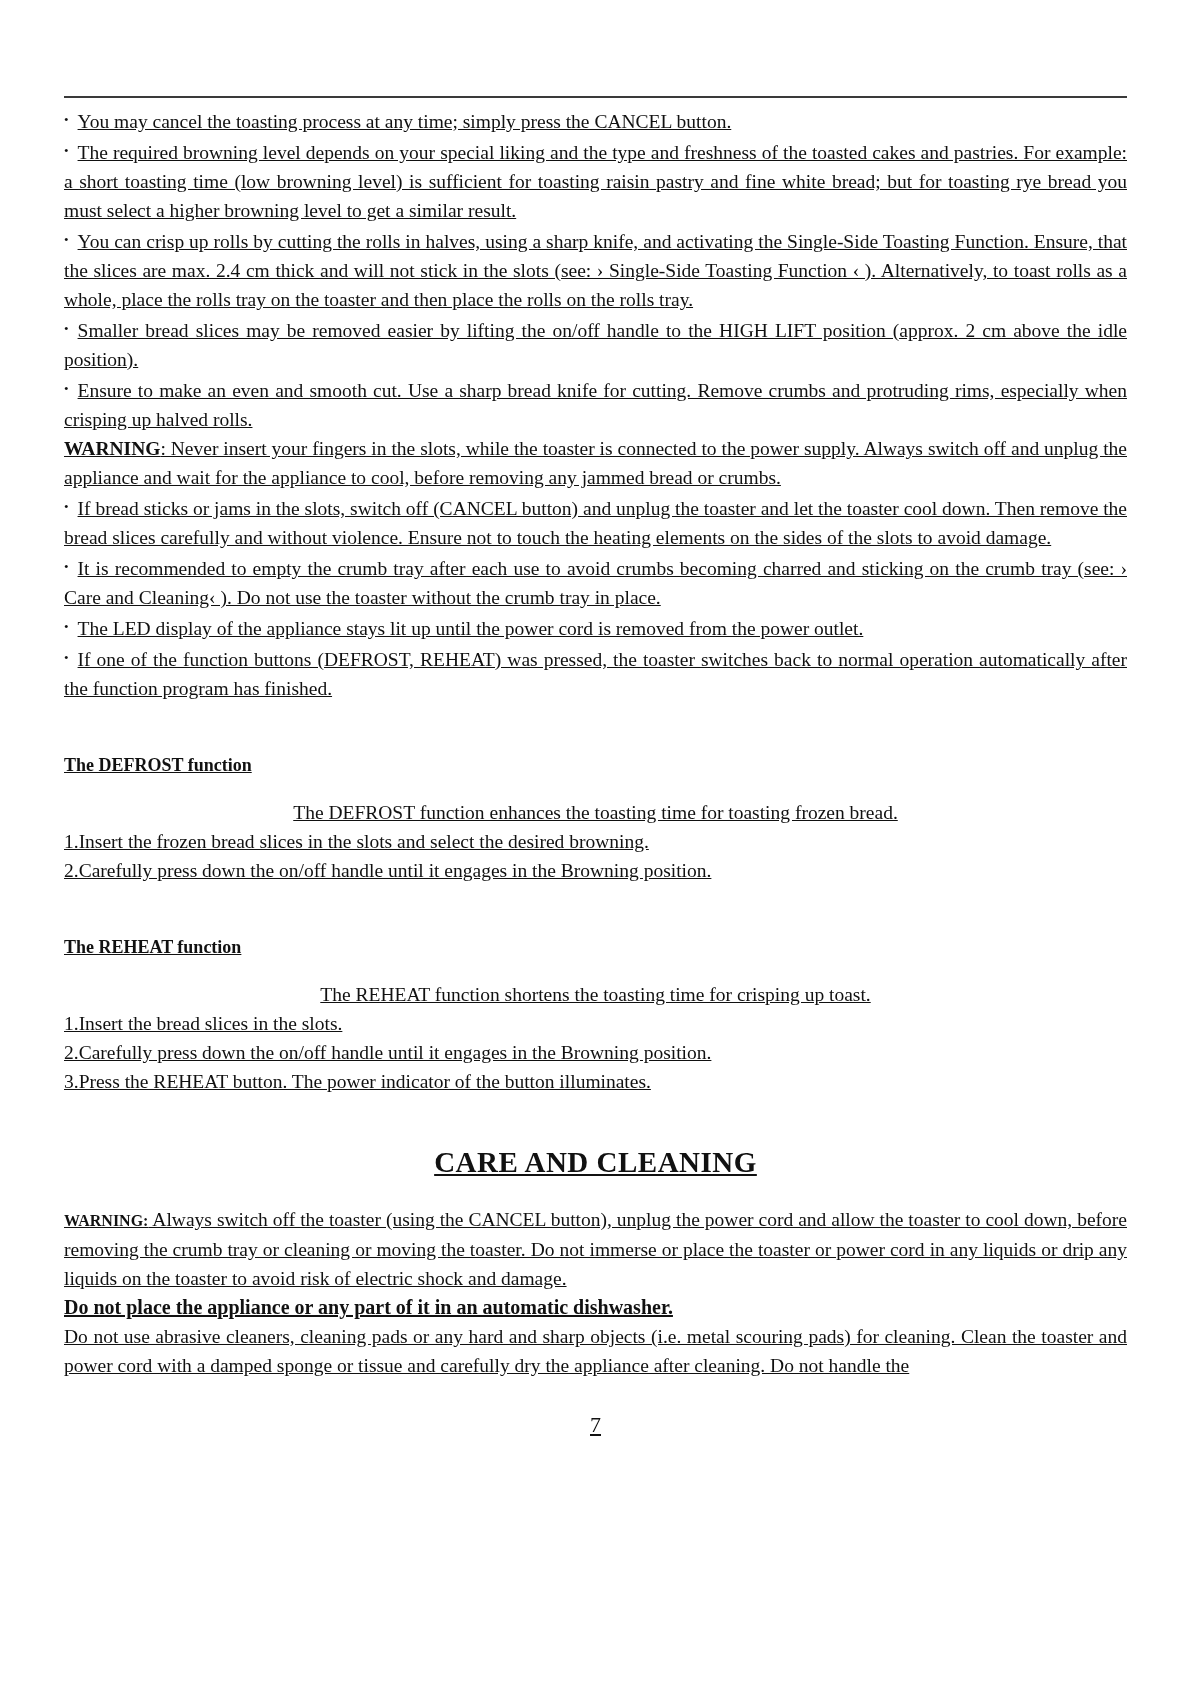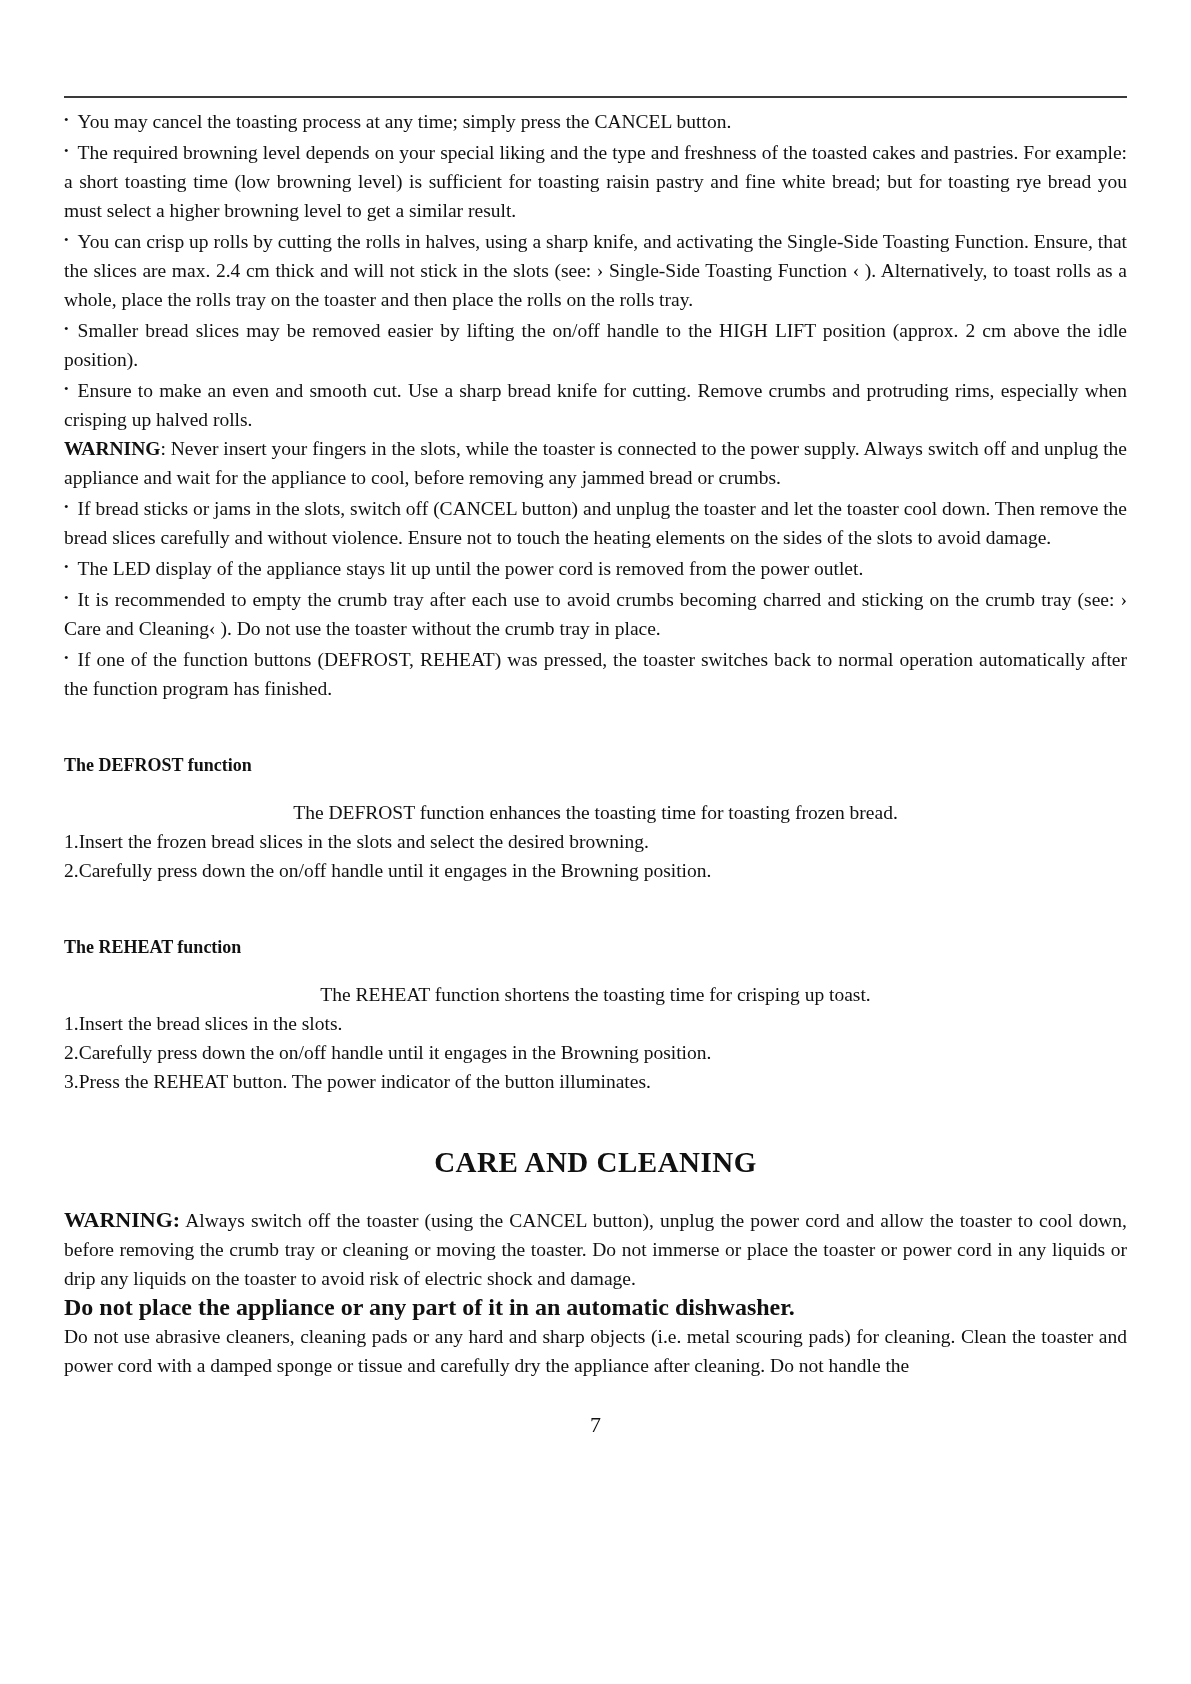--- a/index.html
+++ b/index.html
@@ -7,20 +7,21 @@
     position: relative;
     width: 1191px;
     height: 1684px;
     margin: 0 auto;
     background: #ffffff;
     box-sizing: border-box;
     padding: 96px 64px 0 64px;
     font-family: "Liberation Serif", serif;
     color: #111111;
     overflow: hidden;
+    text-decoration: underline;
   }
   .top-rule {
     border: none;
     border-top: 2px solid #3a3a3a;
     margin: 0 0 7px 0;
   }
   .body-text {
     font-size: 19.5px;
     line-height: 29px;
     text-align: justify;
@@ -42,26 +43,26 @@
   }
   .main-heading {
     font-size: 29px;
     font-weight: bold;
     margin: 50px 0 26px 0;
     letter-spacing: 0.5px;
     text-align: center;
   }
   .warning-label-large {
     font-weight: bold;
-    font-size: 22px;
+    font-size: 16px;
   }
   .care-warning { margin-top: 4px; }
   .bold-line {
     font-weight: bold;
-    font-size: 24px;
+    font-size: 20px;
     line-height: 29px;
     margin: 0;
     text-align: left;
   }
   .step-line { text-align: left; }
   .intro-line { text-align: center; }
   .page-number {
     text-align: center;
     font-size: 22px;
     margin-top: 32px;
@@ -81,23 +82,23 @@
   <p class="body-text"><span class="bullet-mark">•</span><span>You can crisp up rolls by cutting the rolls in halves, using a sharp knife, and activating the Single-Side Toasting Function. Ensure, that the slices are max. 2.4 cm thick and will not stick in the slots (see: › Single-Side Toasting Function ‹ ). Alternatively, to toast rolls as a whole, place the rolls tray on the toaster and then place the rolls on the rolls tray.</span></p>
 
   <p class="body-text"><span class="bullet-mark">•</span><span>Smaller bread slices may be removed easier by lifting the on/off handle to the HIGH LIFT position (approx. 2 cm above the idle position).</span></p>
 
   <p class="body-text"><span class="bullet-mark">•</span><span>Ensure to make an even and smooth cut. Use a sharp bread knife for cutting. Remove crumbs and protruding rims, especially when crisping up halved rolls.</span></p>
 
   <p class="body-text"><span class="inline-bold">WARNING</span><span>: Never insert your fingers in the slots, while the toaster is connected to the power supply. Always switch off and unplug the appliance and wait for the appliance to cool, before removing any jammed bread or crumbs.</span></p>
 
   <p class="body-text"><span class="bullet-mark">•</span><span>If bread sticks or jams in the slots, switch off (CANCEL button) and unplug the toaster and let the toaster cool down. Then remove the bread slices carefully and without violence. Ensure not to touch the heating elements on the sides of the slots to avoid damage.</span></p>
 
+  <p class="body-text"><span class="bullet-mark">•</span><span>It is recommended to empty the crumb tray after each use to avoid crumbs becoming charred and sticking on the crumb tray (see: › Care and Cleaning‹ ). Do not use the toaster without the crumb tray in place.</span></p>
+
   <p class="body-text"><span class="bullet-mark">•</span><span>The LED display of the appliance stays lit up until the power cord is removed from the power outlet.</span></p>
-
-  <p class="body-text"><span class="bullet-mark">•</span><span>It is recommended to empty the crumb tray after each use to avoid crumbs becoming charred and sticking on the crumb tray (see: › Care and Cleaning‹ ). Do not use the toaster without the crumb tray in place.</span></p>
 
   <p class="body-text"><span class="bullet-mark">•</span><span>If one of the function buttons (DEFROST, REHEAT) was pressed, the toaster switches back to normal operation automatically after the function program has finished.</span></p>
 
   <h2 class="section-heading">The DEFROST function</h2>
   <p class="body-text intro-line">The DEFROST function enhances the toasting time for toasting frozen bread.</p>
   <p class="body-text step-line">1.Insert the frozen bread slices in the slots and select the desired browning.</p>
   <p class="body-text step-line">2.Carefully press down the on/off handle until it engages in the Browning position.</p>
 
   <h2 class="section-heading">The REHEAT function</h2>
   <p class="body-text intro-line">The REHEAT function shortens the toasting time for crisping up toast.</p>

